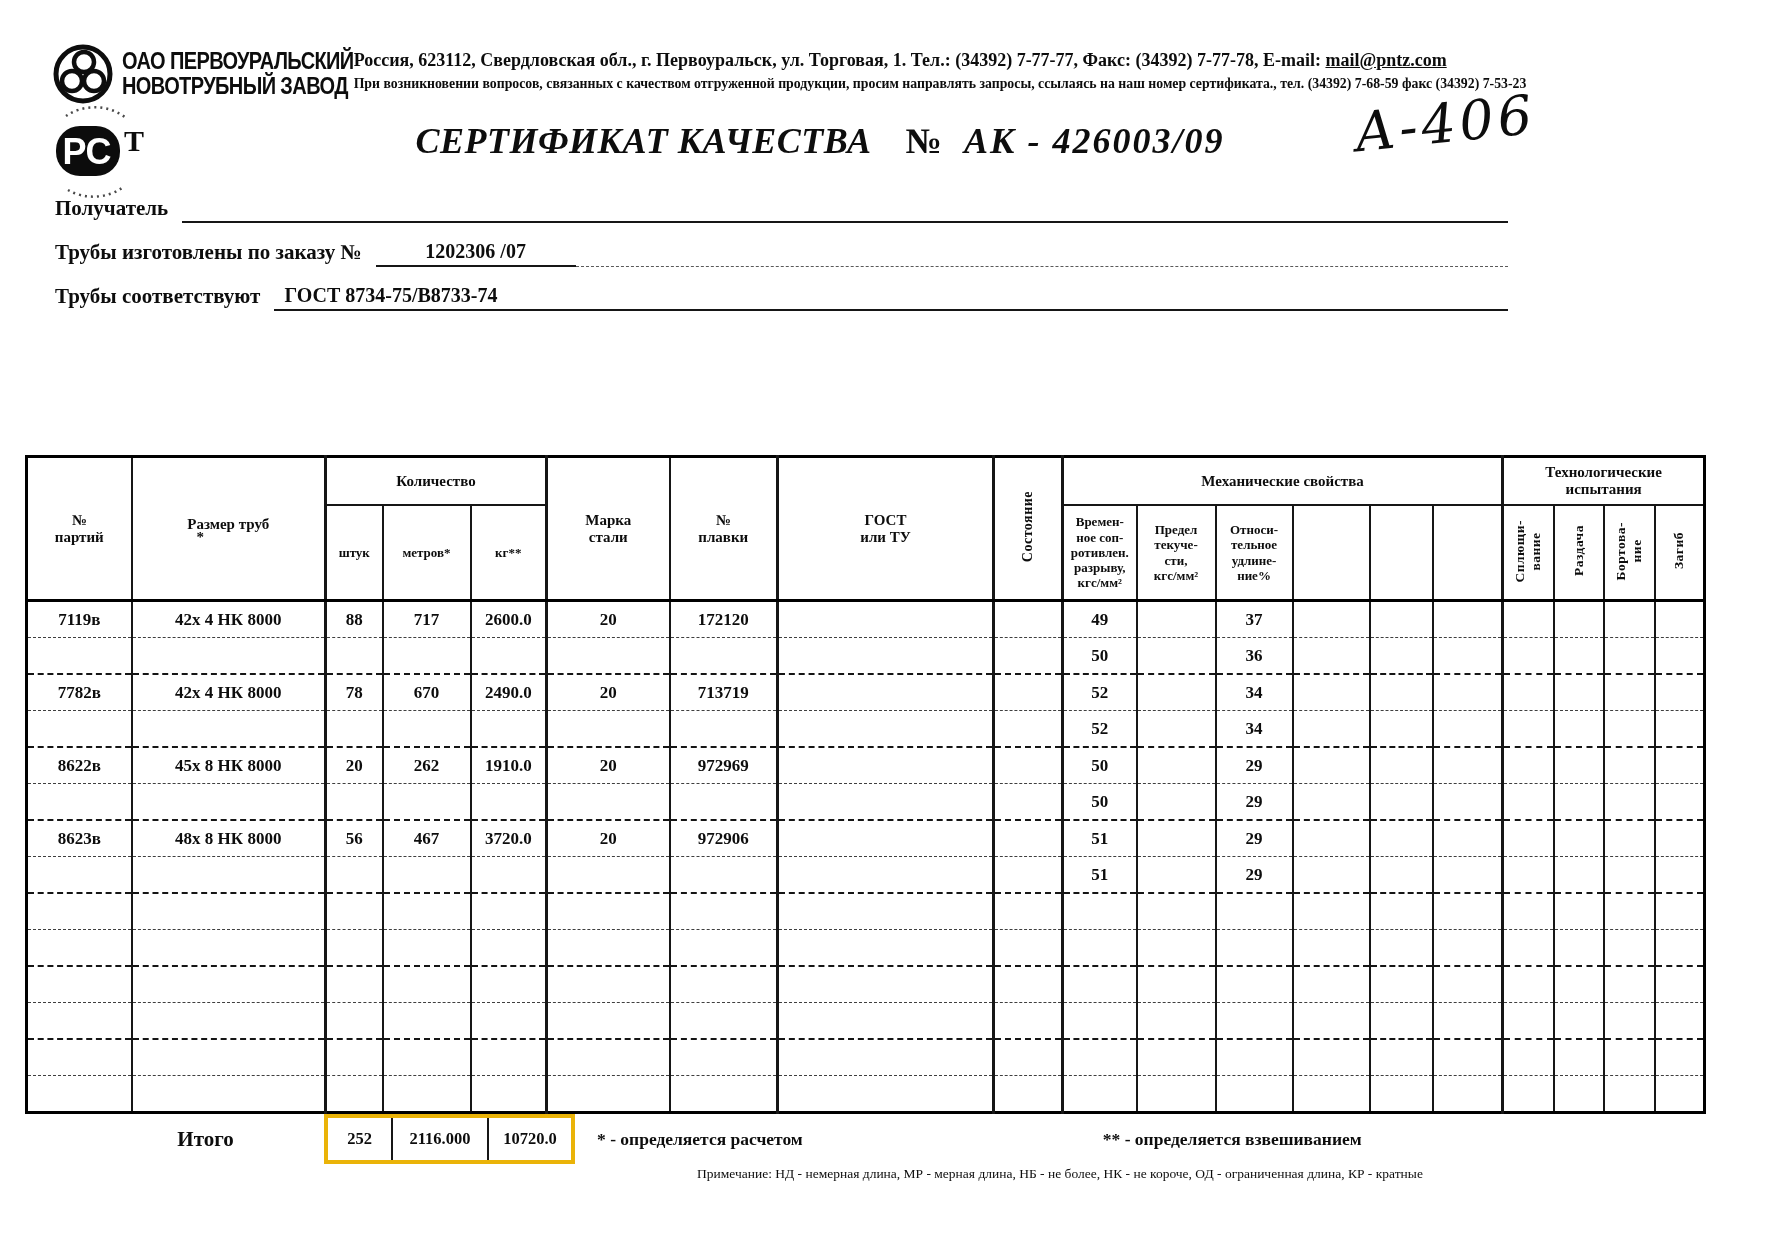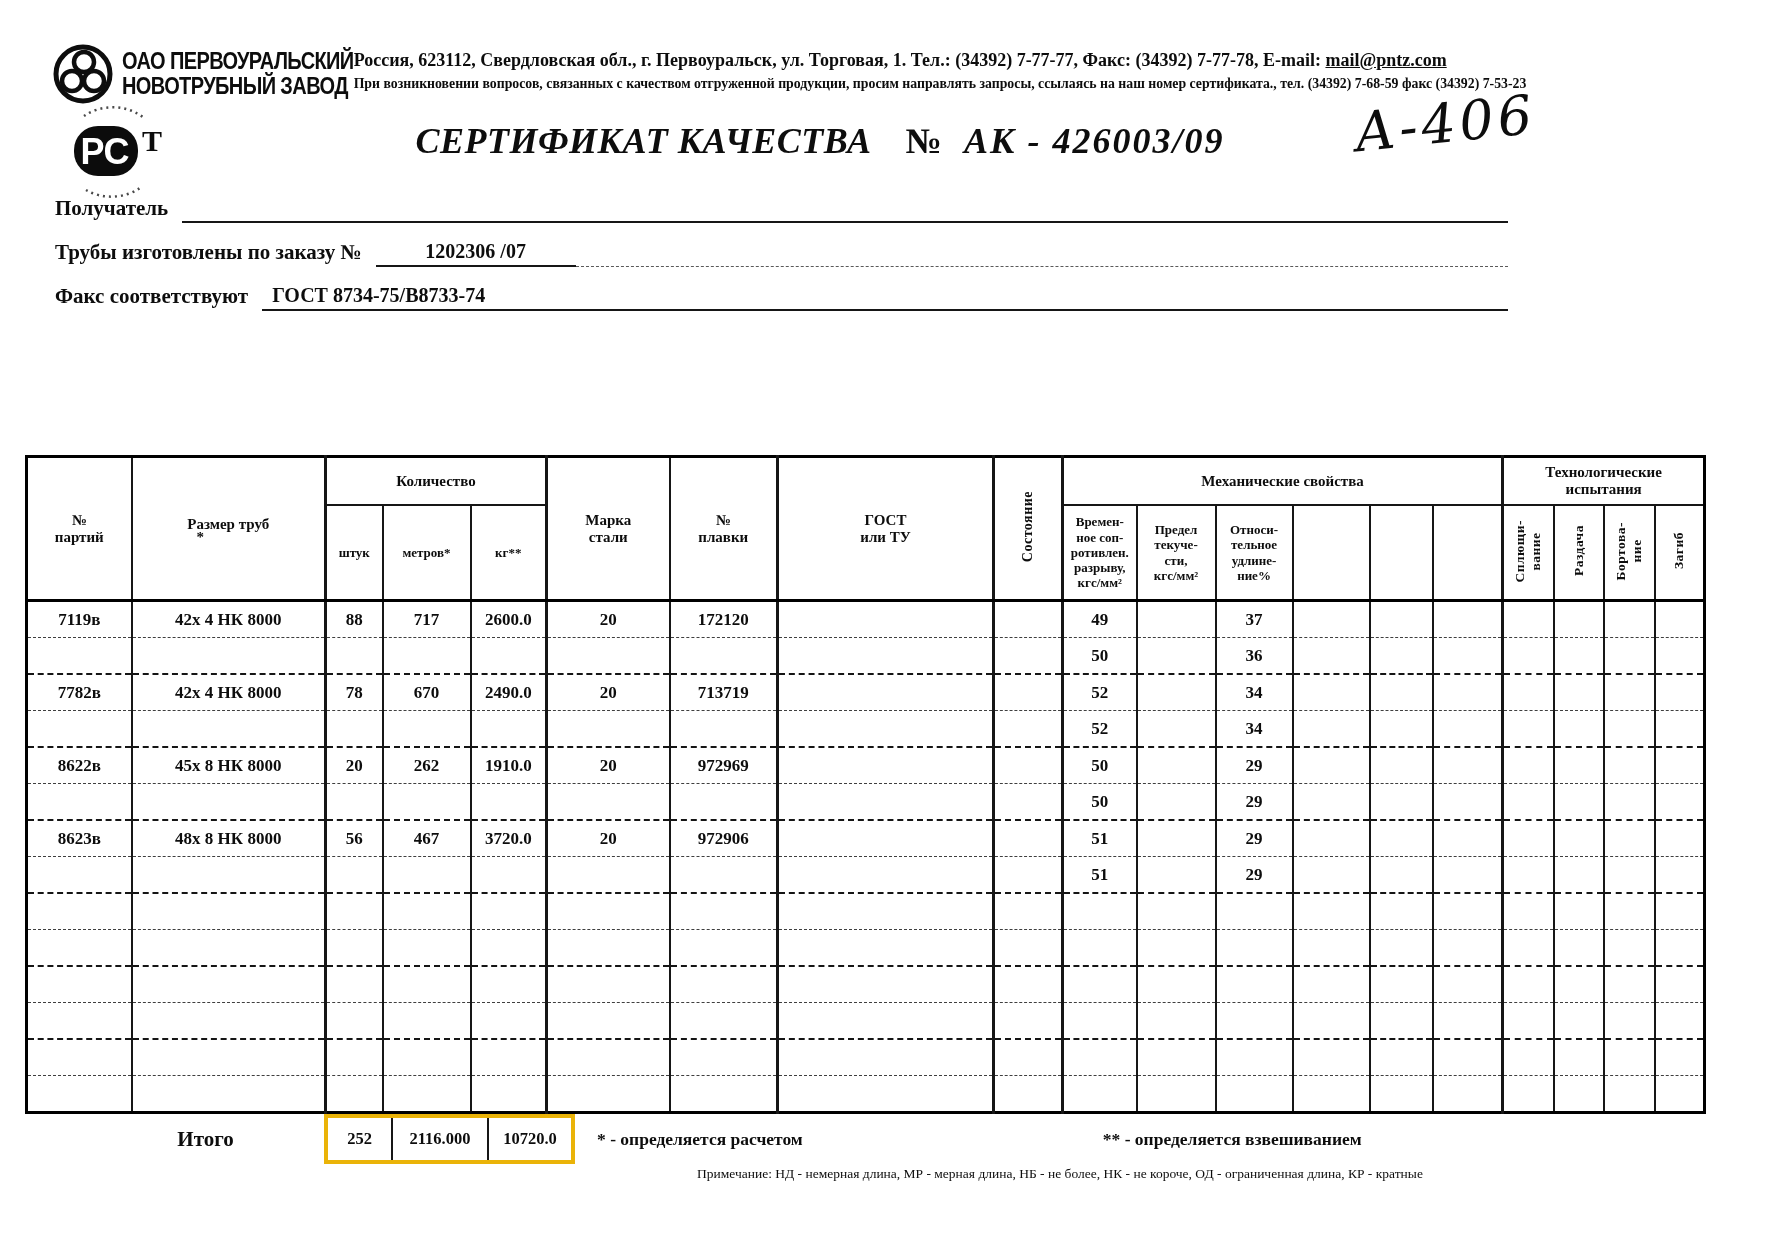--- a/index.html
+++ b/index.html
@@ -16,21 +16,21 @@
   .brand-name {
     font-family:"Liberation Sans", sans-serif; font-weight:700; font-size:20px;
     line-height:1.04; letter-spacing:-0.6px; white-space:nowrap; transform:scaleY(1.18);
   }
   .contact { padding-top:8px; min-width:0; }
   .contact-main { font-size:18px; font-weight:700; white-space:nowrap; }
   .email { text-decoration:underline; color:inherit; }
   .contact-note { font-size:13.8px; font-weight:700; white-space:nowrap; margin-top:5px; }
 
   
-  .rst { position:absolute; top:106px; left:66px; }
+  .rst { position:absolute; top:106px; left:48px; }
   .title-row {
     position:absolute; top:120px; left:280px; width:1080px; text-align:center;
     font-weight:700; font-style:italic; font-size:36px; white-space:nowrap; letter-spacing:0.5px;
   }
   .cert-no-sign { font-style:normal; margin-left:34px; }
   .cert-number { margin-left:22px; letter-spacing:2px; }
   .handwritten {
     position:absolute; top:92px; right:236px;
     font-family:"DejaVu Serif", serif; font-style:italic; font-size:54px;
     transform:rotate(-6deg); letter-spacing:4px;
@@ -126,21 +126,21 @@
     <div class="f-line">
       <span class="lbl">Получатель</span>
       <span class="uval grow ml14"></span>
     </div>
     <div class="f-line">
       <span class="lbl">Трубы изготовлены по заказу №</span>
       <span class="uval w200 center ml14">1202306  /07</span>
       <span class="uval grow faint"></span>
     </div>
     <div class="f-line">
-      <span class="lbl">Факс соответствуют</span>
+      <span class="lbl">Трубы соответствуют</span>
       <span class="uval grow ml14">ГОСТ 8734-75/В8733-74</span>
     </div>
   </div>
 
   <div class="table-wrap">
     <table class="cert">
       <colgroup>
         <col style="width:105px">
           <col style="width:194px">
           <col style="width:57px">

